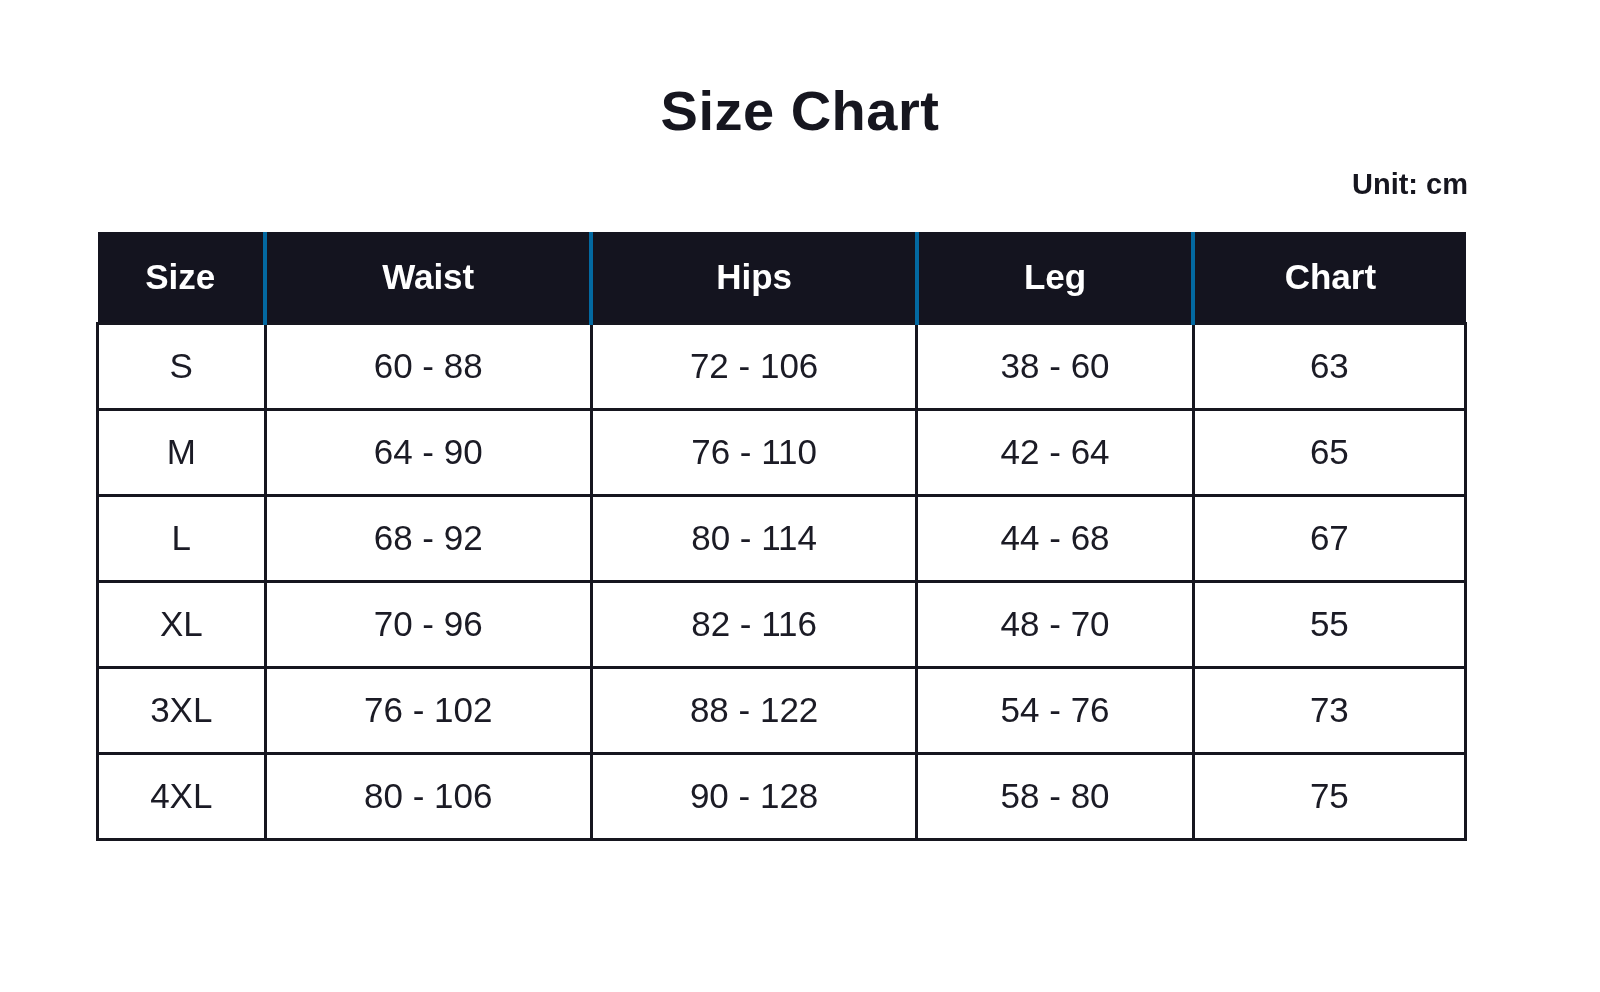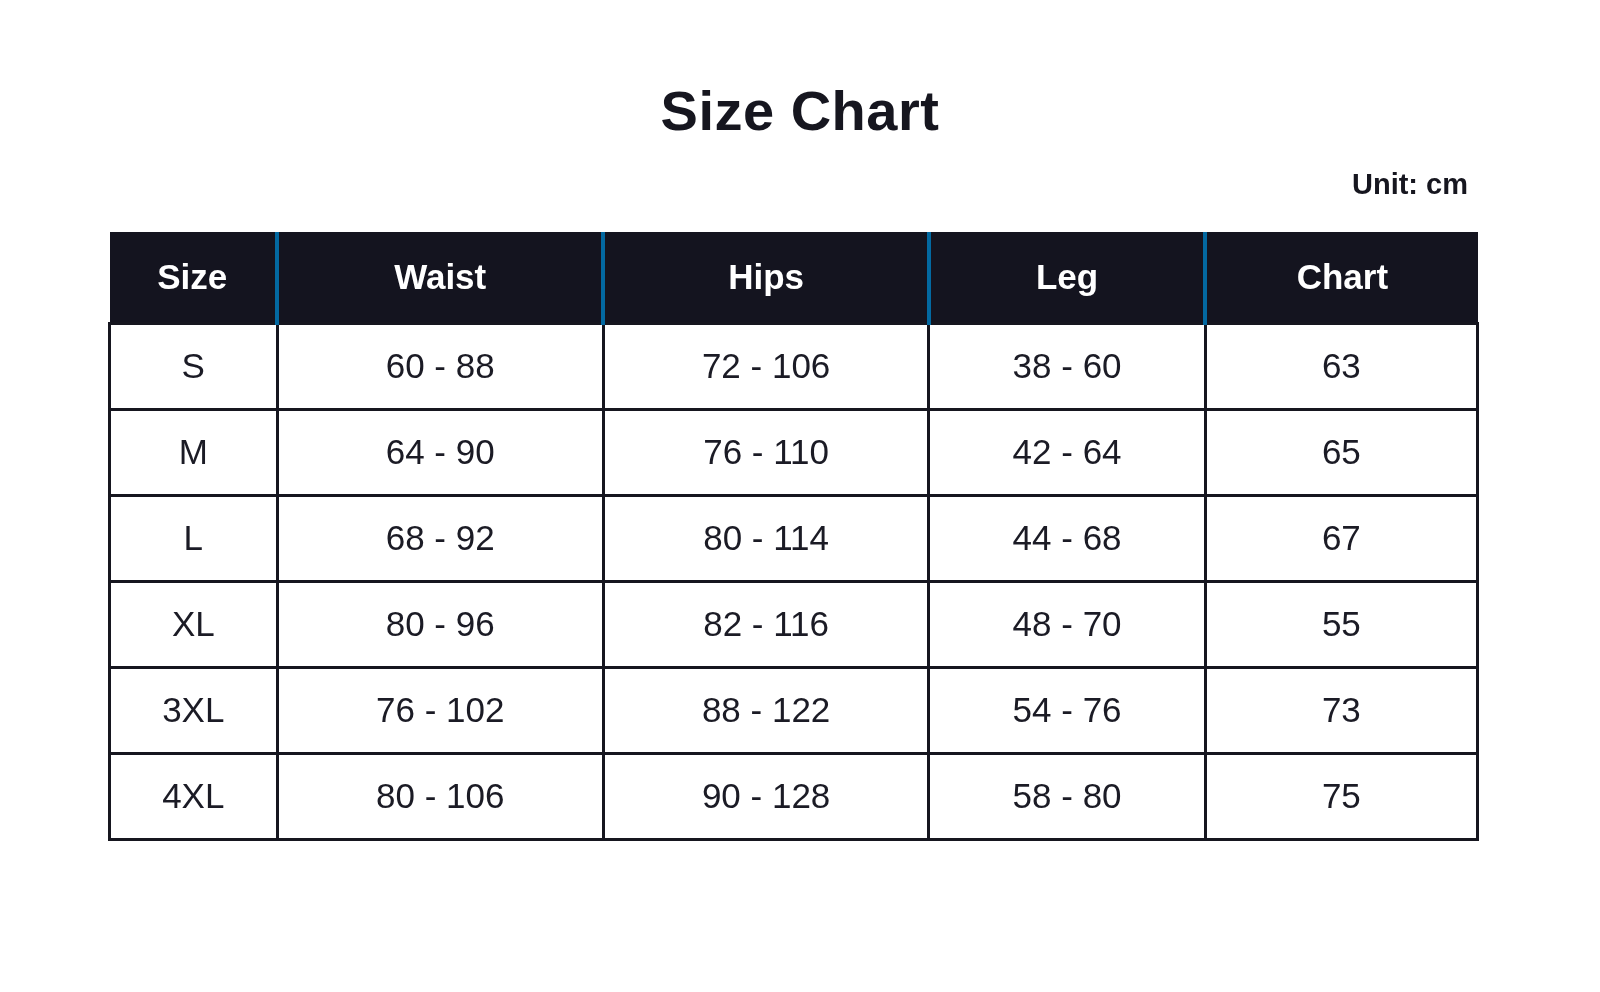--- a/index.html
+++ b/index.html
@@ -33,21 +33,21 @@
     top: 148px;
     right: 132px;
     font-size: 29px;
     color: #16161f;
     white-space: nowrap;
   }
   .unit-line .unit-label { font-weight: 700; }
   .unit-line .unit-value { font-weight: 700; }
   table.size-table {
     position: absolute;
-    left: 108px;
+    left: 96px;
     top: 212px;
     width: 1371px;
     border-collapse: collapse;
     table-layout: fixed;
   }
   
   table.size-table col:nth-child(1) { width: 12.25%; }
   table.size-table col:nth-child(2) { width: 23.85%; }
   table.size-table col:nth-child(3) { width: 23.80%; }
   table.size-table col:nth-child(4) { width: 20.20%; }
@@ -124,21 +124,21 @@
         </tr>
         <tr>
           <td>L</td>
           <td>68 - 92</td>
           <td>80 - 114</td>
           <td>44 - 68</td>
           <td>67</td>
         </tr>
         <tr>
           <td>XL</td>
-          <td>80 - 96</td>
+          <td>70 - 96</td>
           <td>82 - 116</td>
           <td>48 - 70</td>
           <td>55</td>
         </tr>
         <tr>
           <td>3XL</td>
           <td>76 - 102</td>
           <td>88 - 122</td>
           <td>54 - 76</td>
           <td>73</td>

